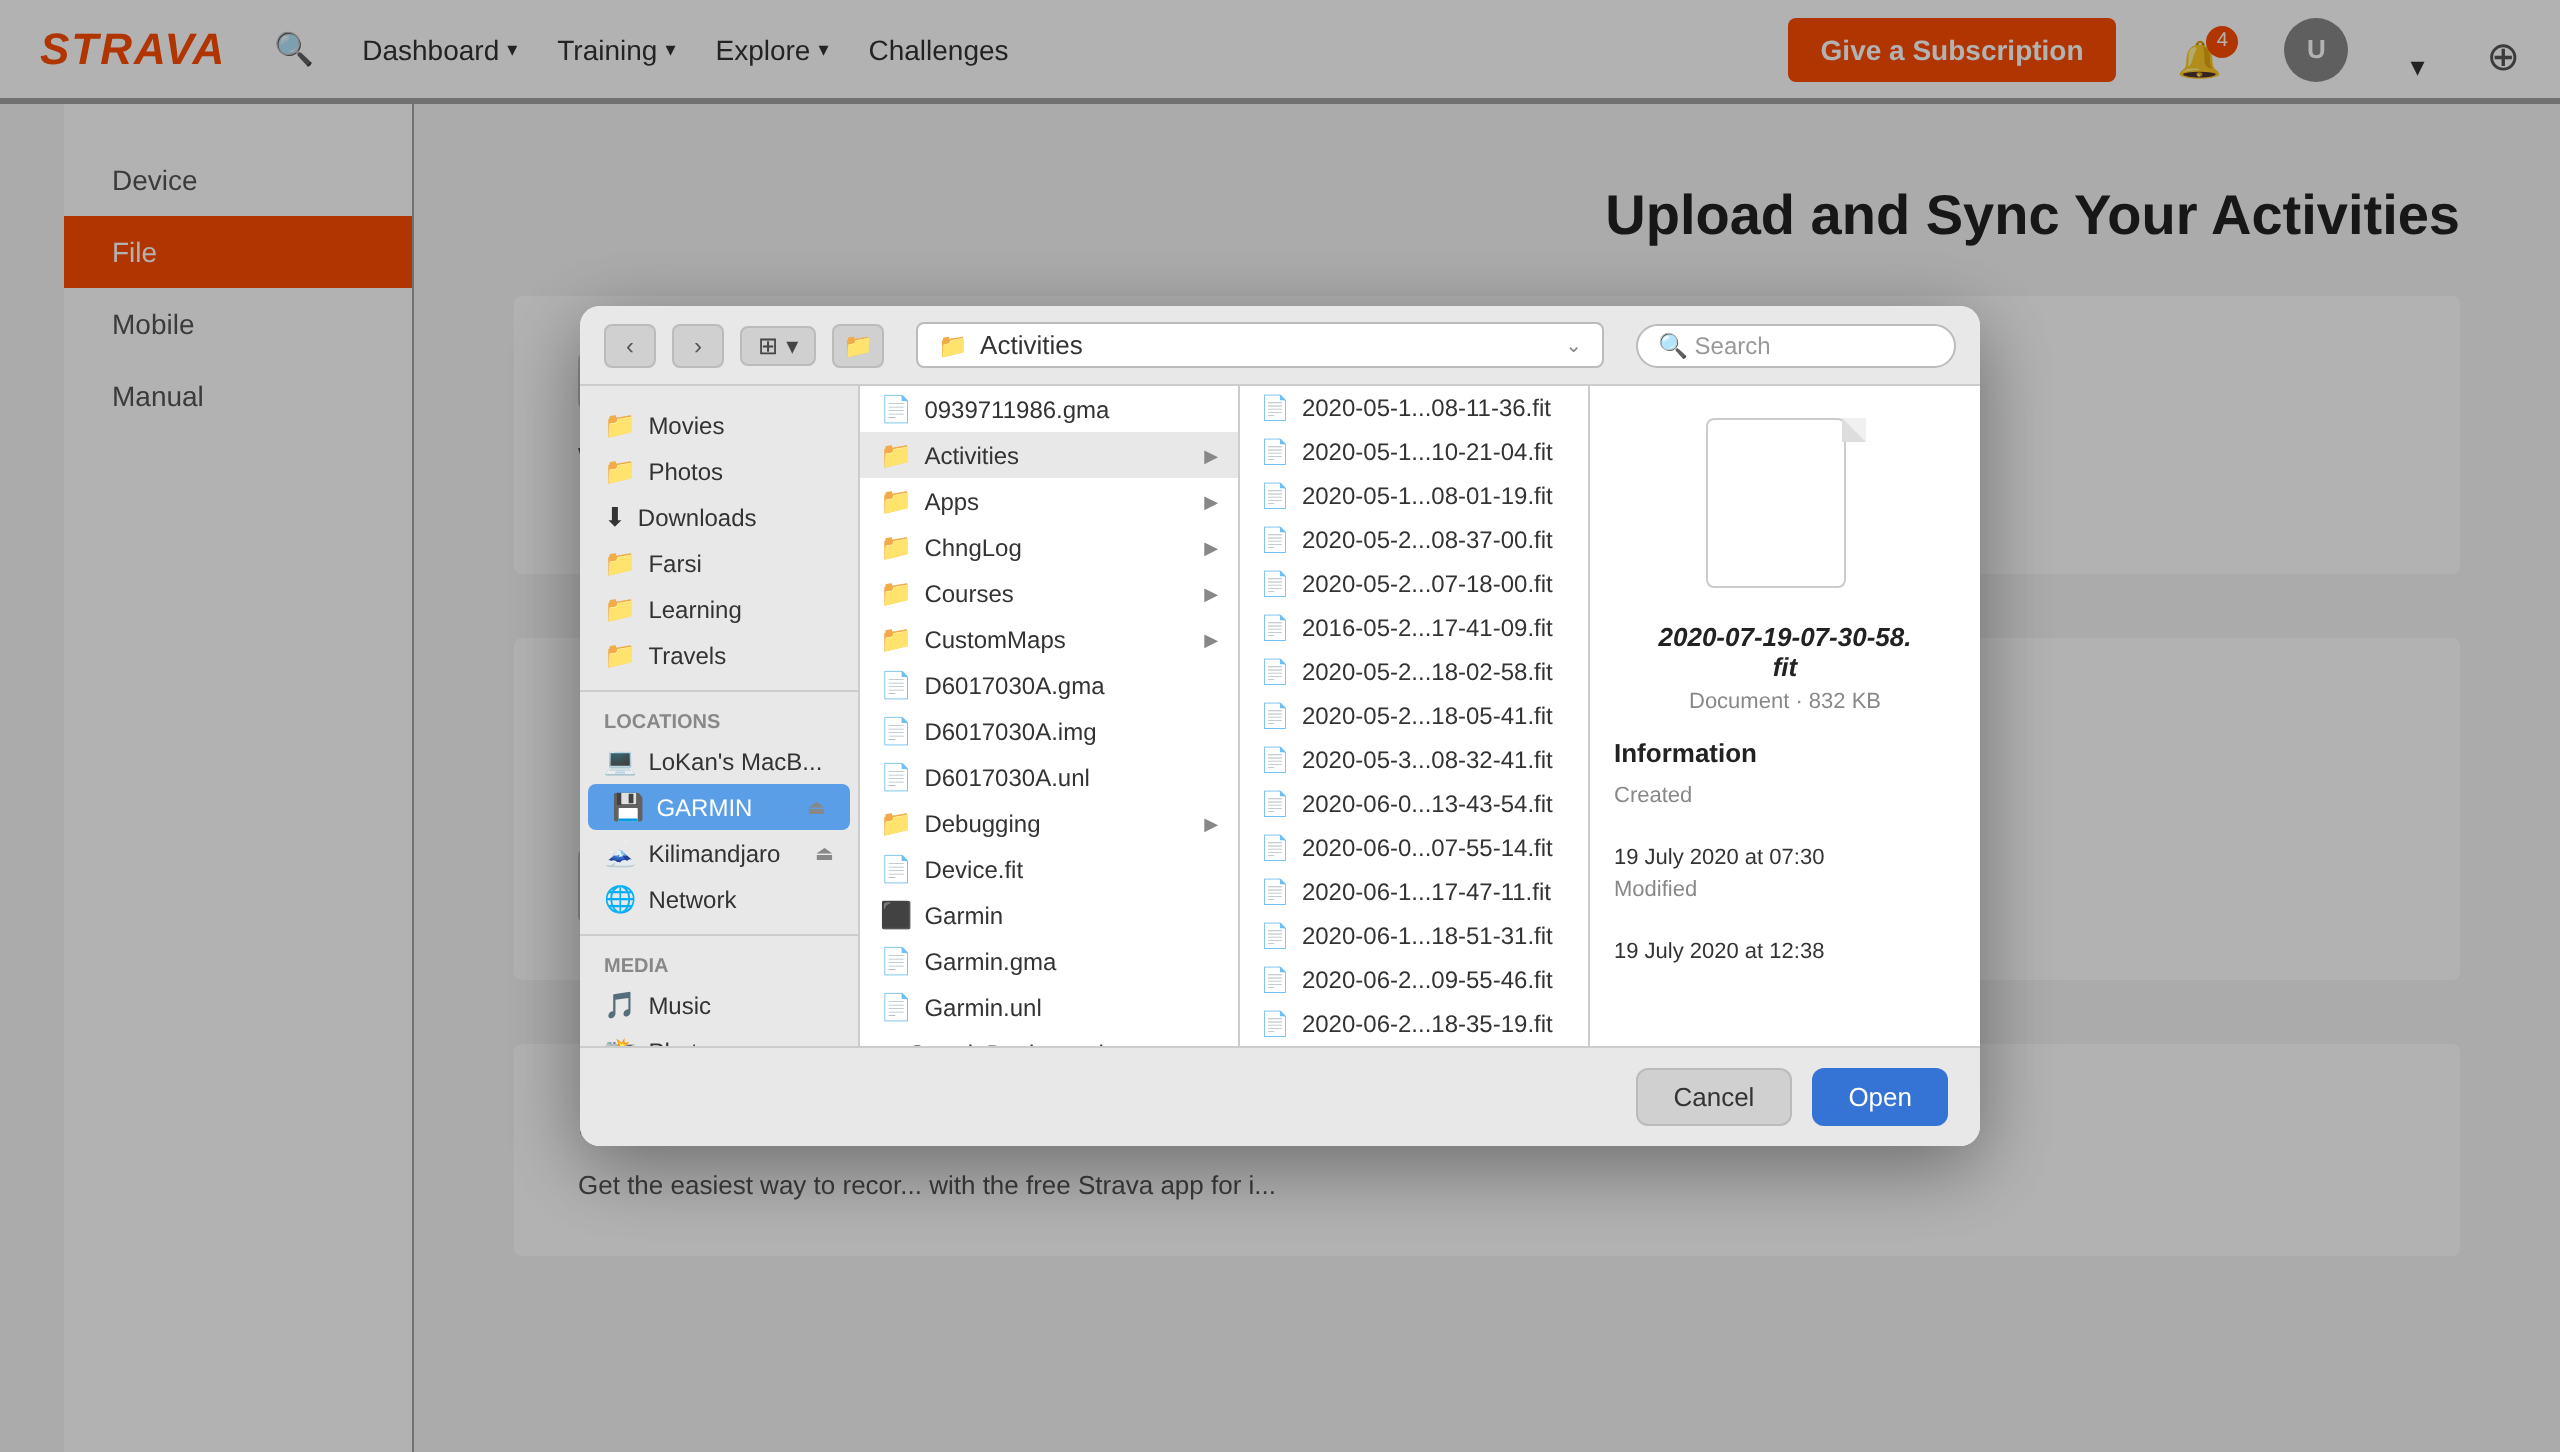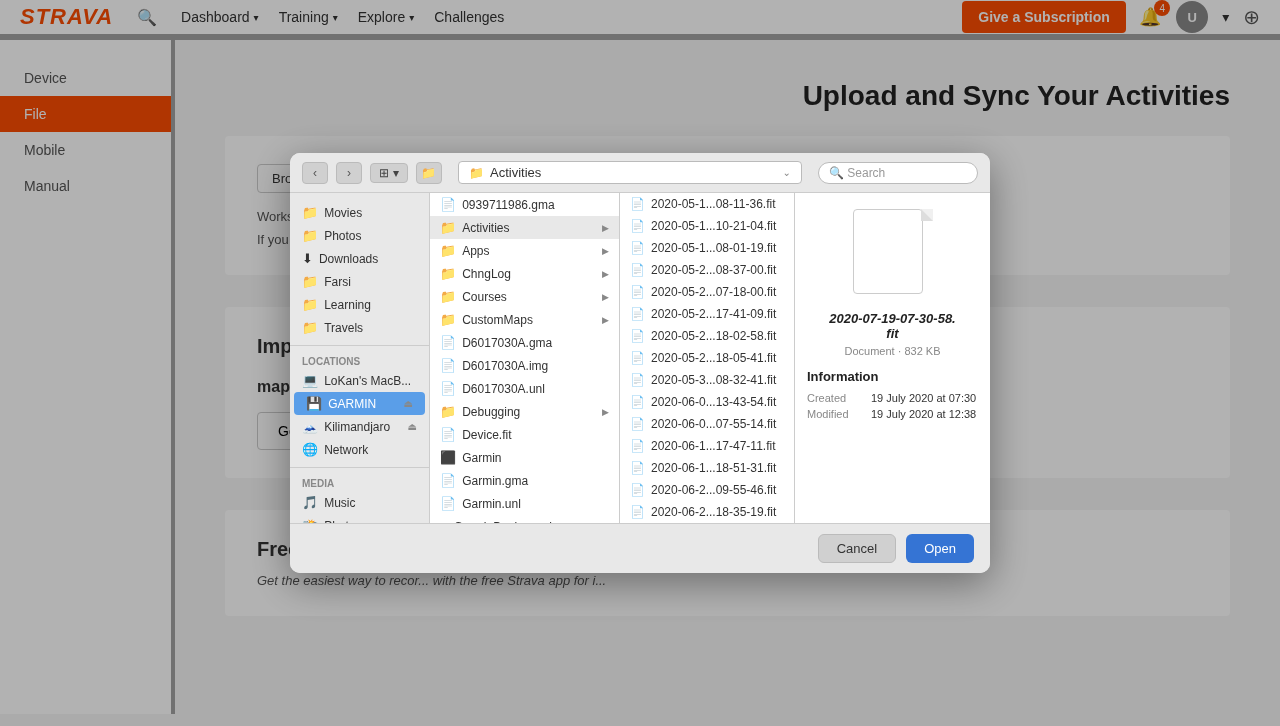--- a/index.html
+++ b/index.html
@@ -1,22 +1,22 @@
 <!DOCTYPE html>
 <html><head>
   <meta charset="utf-8">
   <style>
     * { margin: 0; padding: 0; box-sizing: border-box; }
     body { font-family: -apple-system, BlinkMacSystemFont, 'Segoe UI', sans-serif; background: #f5f5f5; color: #333; font-size: 14px; }
 
     
     .navbar {
       background: white;
-      border-bottom: 6px solid #a3a3a3;
-      height: 40px;
+      border-bottom: 3px solid #a3a3a3;
+      height: 52px;
       display: flex;
       align-items: center;
       padding: 0 20px;
       gap: 24px;
       position: relative;
       z-index: 10;
     }
     .logo {
       color: #fc4c02;
       font-weight: 900;
@@ -33,21 +33,21 @@
     .nav-link {
       color: #333;
       font-size: 14px;
       font-weight: 500;
       cursor: pointer;
       display: flex;
       align-items: center;
       gap: 4px;
     }
     .nav-link .arrow { font-size: 10px; }
-    .nav-right { margin-left: auto; display: flex; align-items: center; gap: 14px; }
+    .nav-right { margin-left: auto; display: flex; align-items: flex-end; gap: 31px; }
     .give-sub-btn {
       background: #fc4c02;
       color: white;
       border: none;
       border-radius: 4px;
       padding: 8px 16px;
       font-weight: 600;
       font-size: 14px;
       cursor: pointer;
     }
@@ -86,23 +86,24 @@
     }
     .plus-icon { font-size: 20px; color: #555; cursor: pointer; }
 
     
     .page-layout { display: flex; min-height: calc(100vh - 52px); }
 
     
     .sidebar {
       width: 175px;
       background: white;
-      border-right: 4px solid #a3a3a3;
+      border-right: 1px solid #a3a3a3;
       padding: 20px 0;
       flex-shrink: 0;
+      margin-left: 32px;
     }
     .sidebar-item {
       padding: 10px 24px;
       cursor: pointer;
       font-size: 14px;
       color: #555;
       font-weight: 500;
     }
     .sidebar-item.active {
       background: #fc4c02;
@@ -153,21 +154,21 @@
       cursor: pointer;
       font-weight: 500;
     }
 
     .mobile-section {
       background: white;
       border-radius: 4px;
       padding: 28px 32px;
     }
     .mobile-title { font-size: 20px; font-weight: 700; margin-bottom: 12px; }
-    .mobile-desc { color: #555; font-size: 13px; font-style: italic; }
+    .mobile-desc { color: #555; font-size: 13px; }
 
     
     .dialog-overlay {
       position: fixed;
       top: 0; left: 0; right: 0; bottom: 0;
       background: rgba(0,0,0,0.3);
       z-index: 100;
       display: flex;
       align-items: center;
       justify-content: center;
@@ -366,23 +367,24 @@
     }
     .preview-info-label {
       font-size: 13px;
       font-weight: 700;
       color: #222;
       align-self: flex-start;
       margin-bottom: 8px;
     }
     .preview-info-row {
       display: flex;
-      gap: 4px;
+      gap: 19px;
       align-self: flex-start;
       margin-bottom: 4px;
+      flex-direction: column;
     }
     .info-key { font-size: 11px; color: #888; width: 60px; flex-shrink: 0; }
     .info-val { font-size: 11px; color: #333; }
 
     
     .dialog-footer {
       background: #e8e8e8;
       border-top: 1px solid #ccc;
       padding: 10px 16px;
       display: flex;
@@ -648,21 +650,21 @@
         <div class="dialog-subitem">
           <span class="si2-icon">📄</span>
           <span class="si2-name">2020-05-2...08-37-00.fit</span>
         </div>
         <div class="dialog-subitem">
           <span class="si2-icon">📄</span>
           <span class="si2-name">2020-05-2...07-18-00.fit</span>
         </div>
         <div class="dialog-subitem">
           <span class="si2-icon">📄</span>
-          <span class="si2-name">2020-05-2...17-41-09.fit</span>
+          <span class="si2-name">2016-05-2...17-41-09.fit</span>
         </div>
         <div class="dialog-subitem">
           <span class="si2-icon">📄</span>
           <span class="si2-name">2020-05-2...18-02-58.fit</span>
         </div>
         <div class="dialog-subitem">
           <span class="si2-icon">📄</span>
           <span class="si2-name">2020-05-2...18-05-41.fit</span>
         </div>
         <div class="dialog-subitem">

